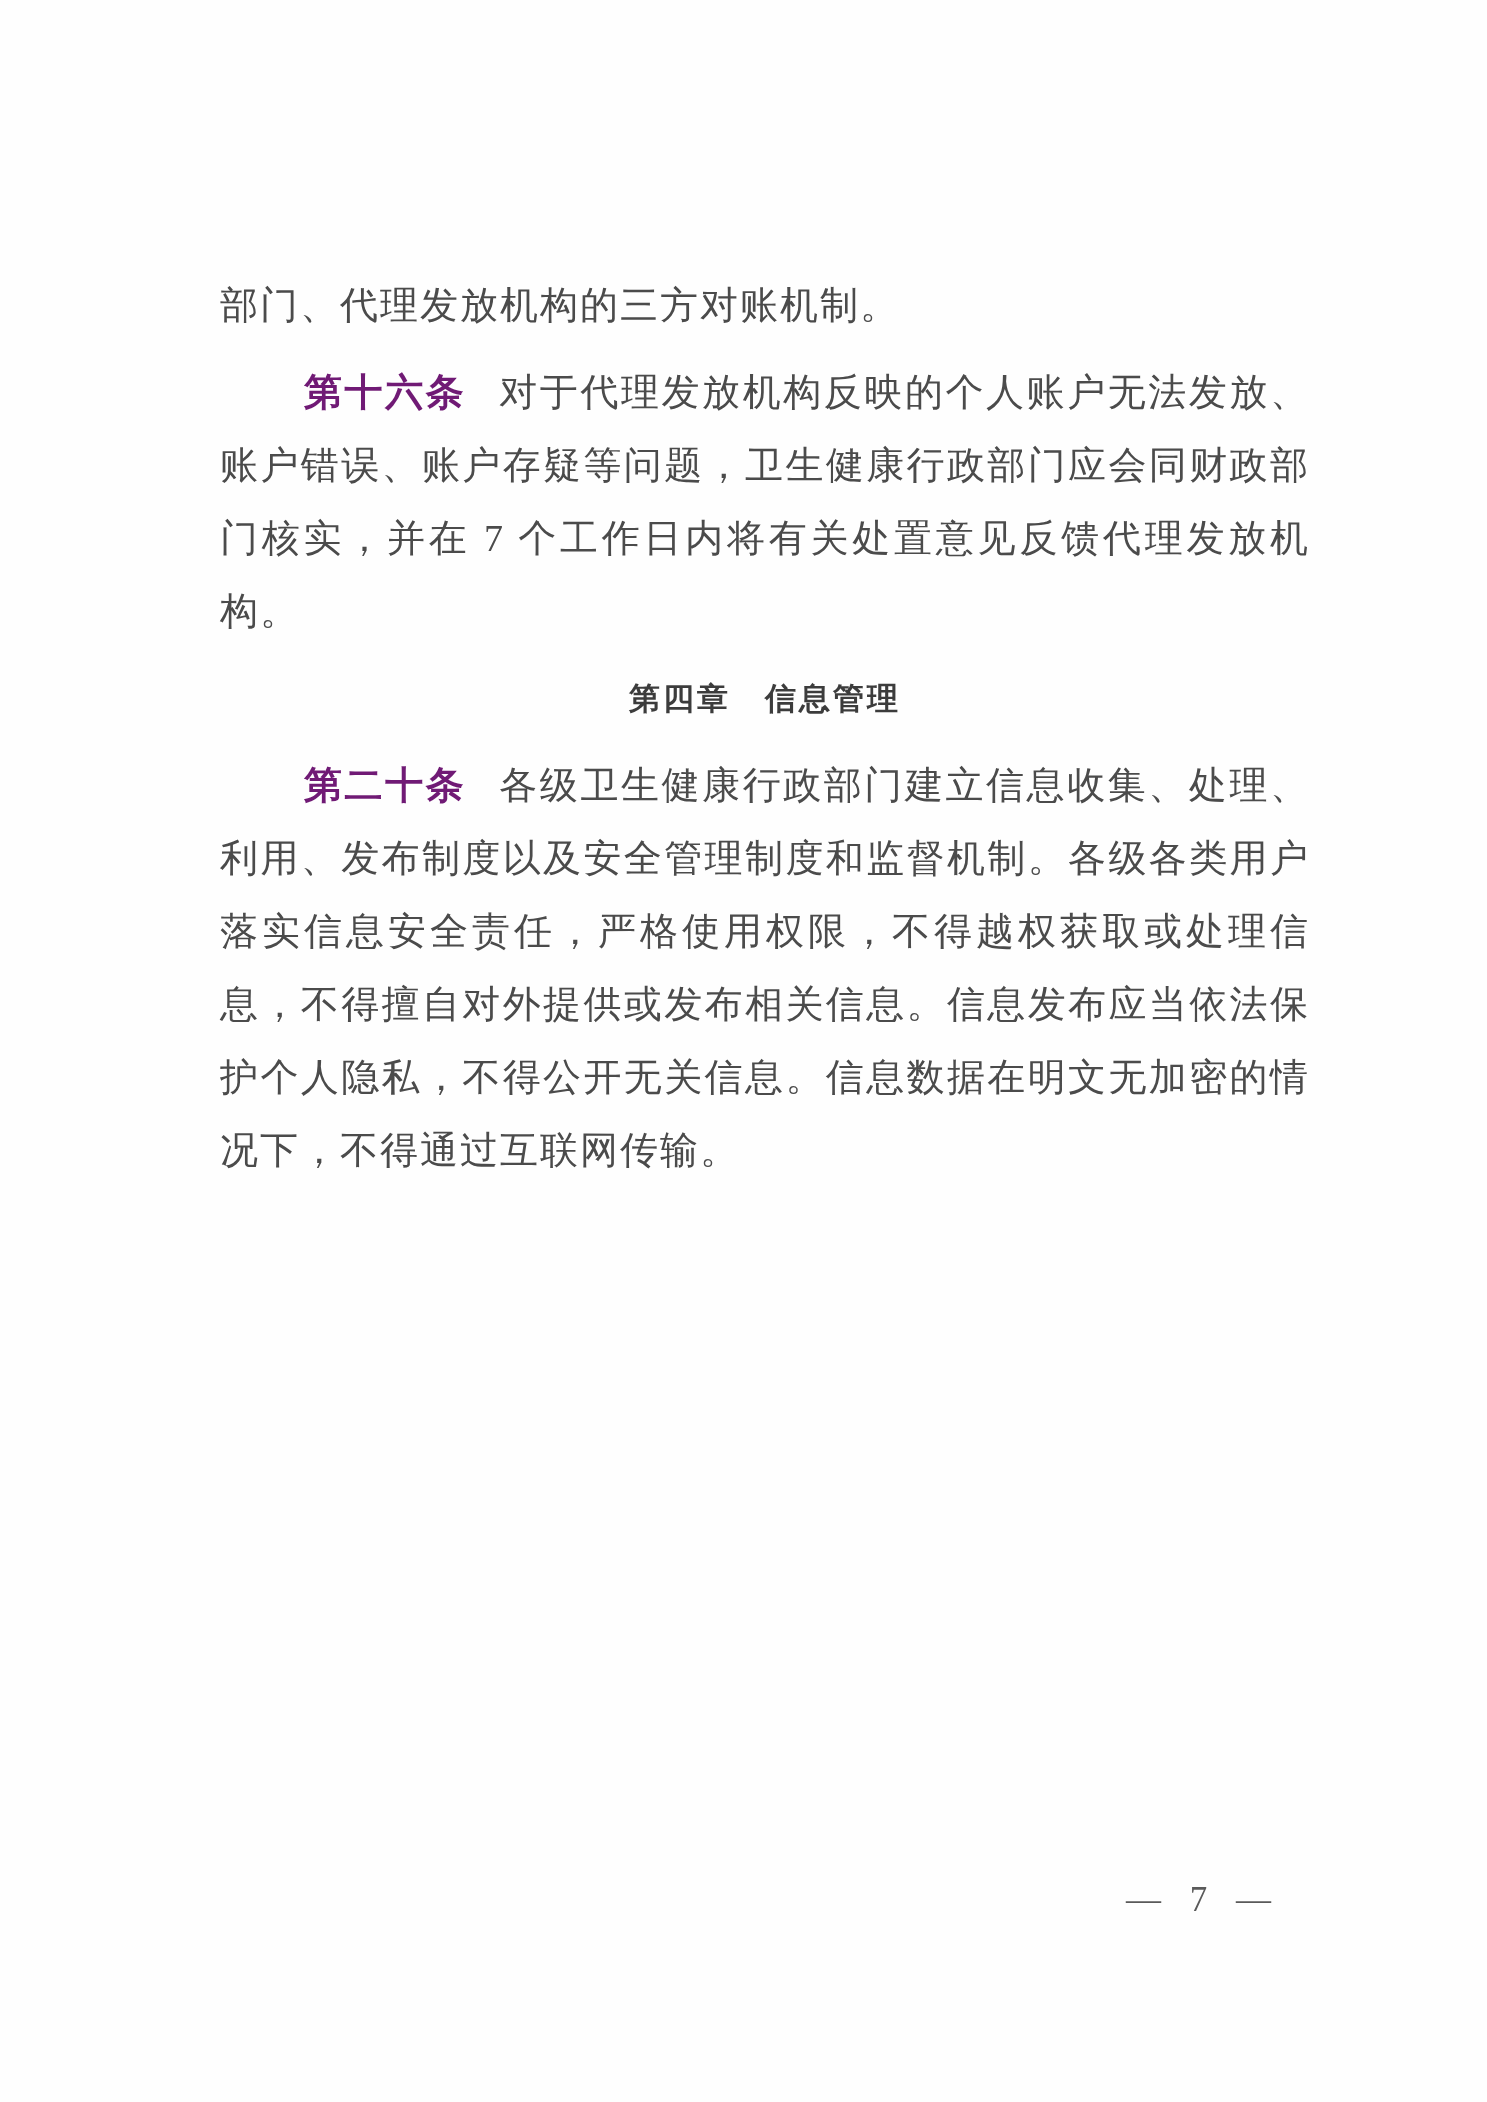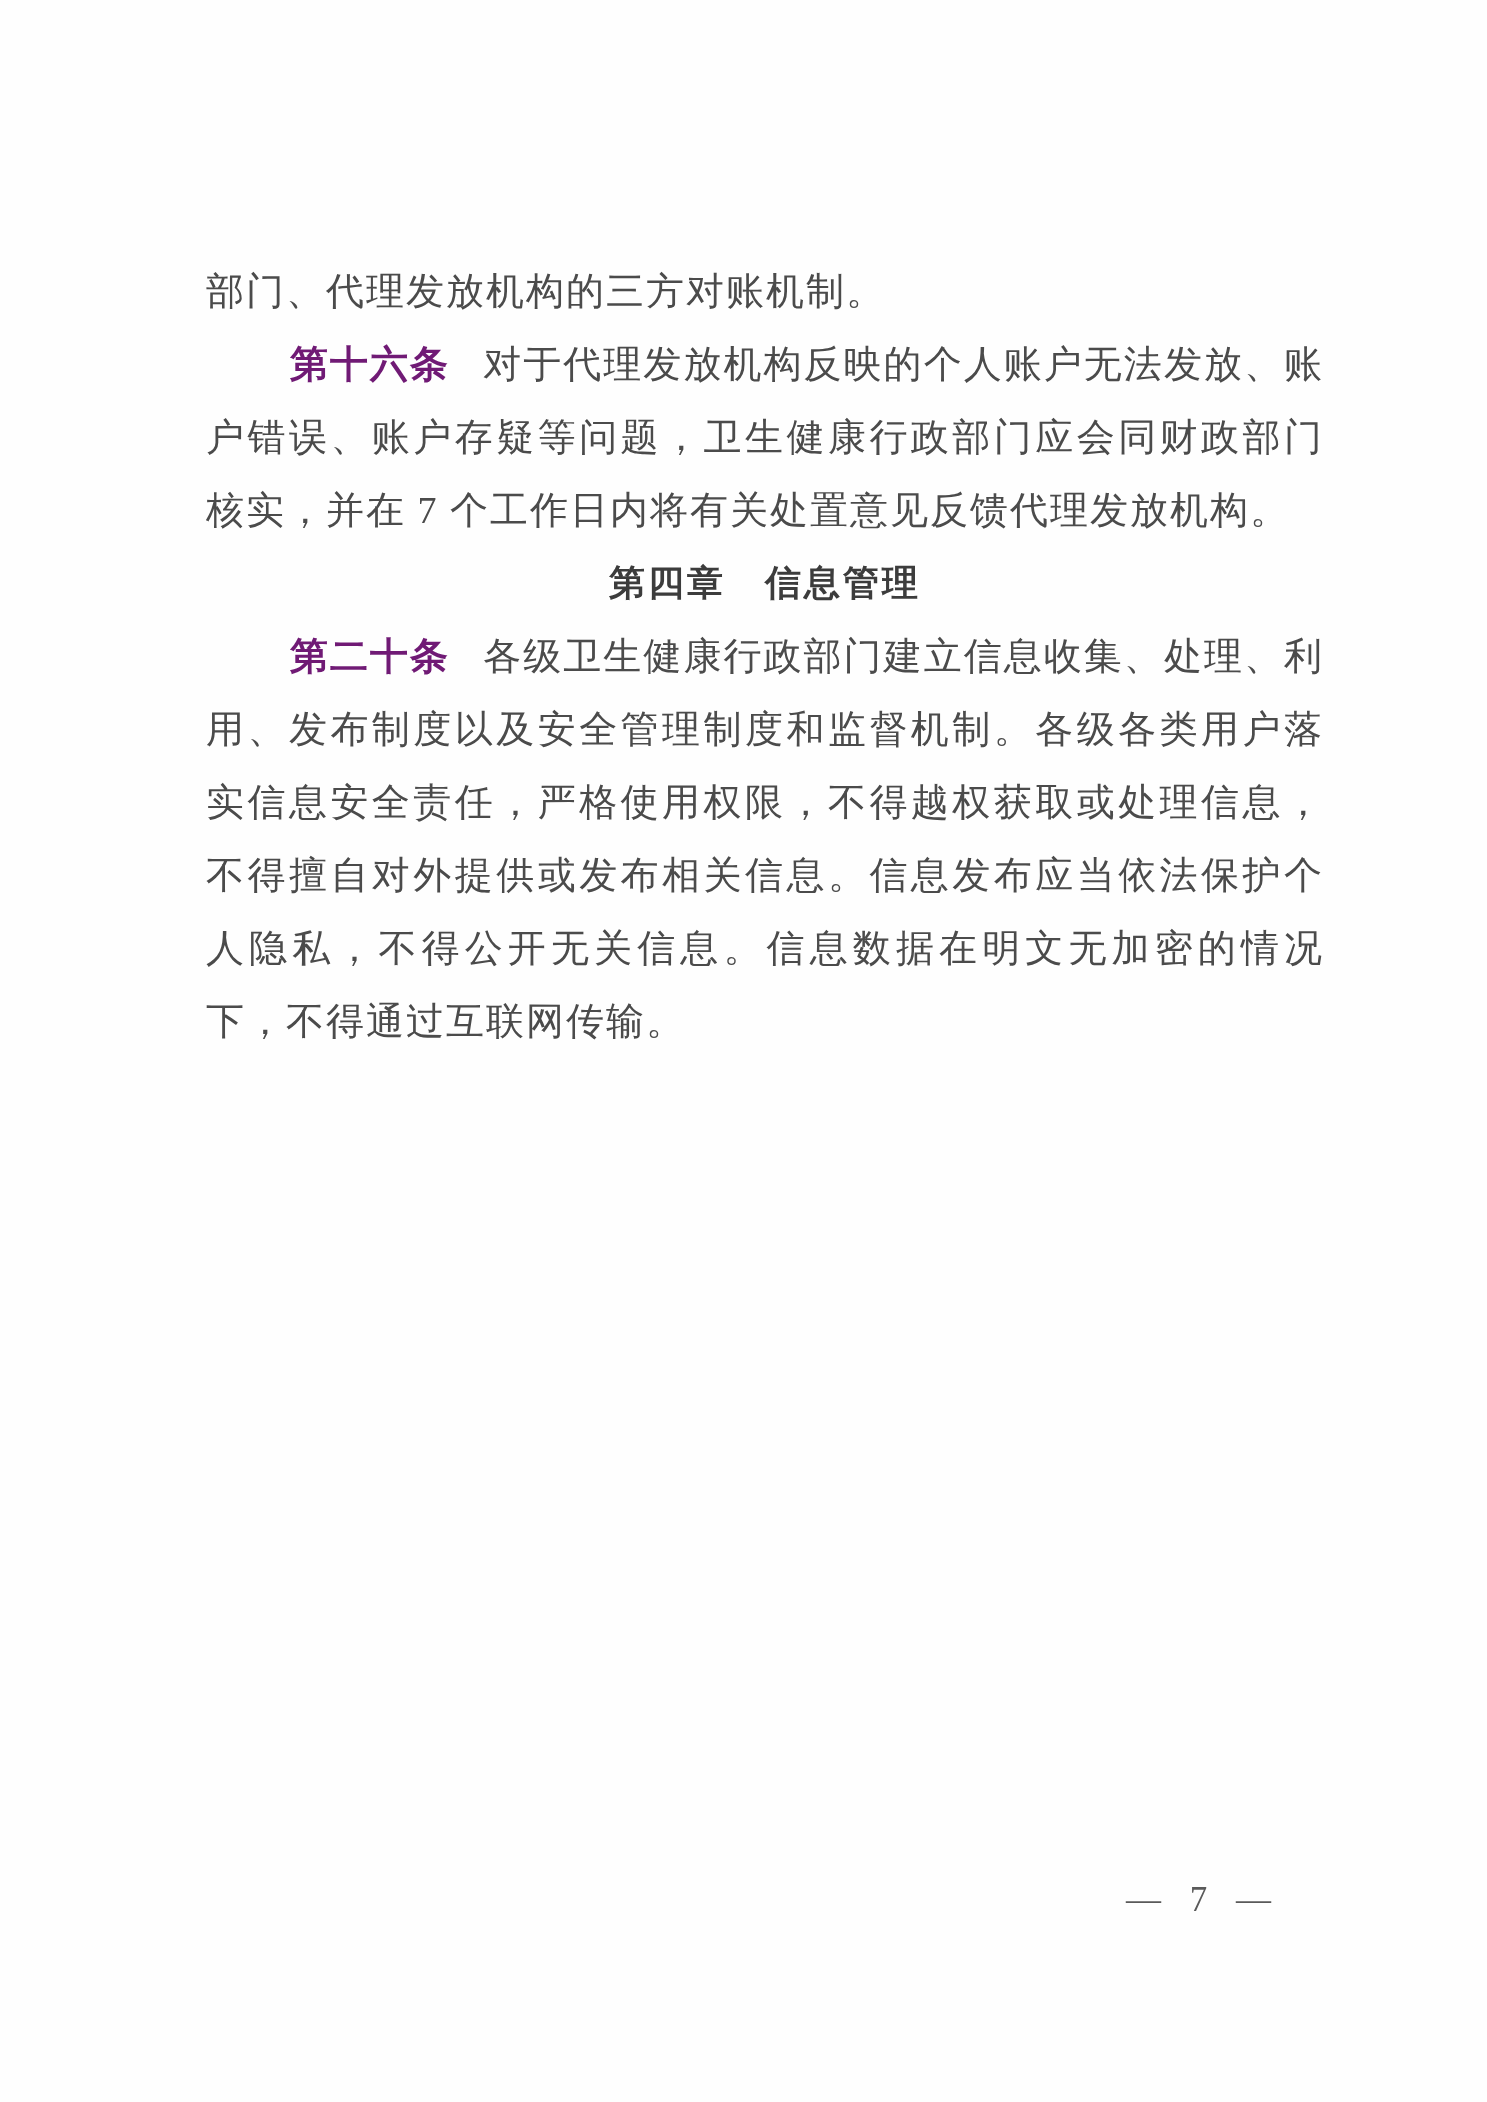--- a/index.html
+++ b/index.html
@@ -21,40 +21,40 @@
     top: 255px;
     width: 1118px;
     font-size: 38px;
     line-height: 73px;
     letter-spacing: 2px;
     text-align: justify;
     color: #4b4b4b;
     word-break: normal;
   }
   .content p {
-    margin: 0;
+    margin: 14px;
     padding: 0;
   }
   .para-indent {
     text-indent: 84px;
   }
   .article-label {
     font-weight: bold;
     font-family: "Liberation Sans", "DejaVu Sans", sans-serif;
     color: #701a75;
     padding-right: 33px;
   }
   .chapter-heading {
     margin: 80px 0 0 0;
     text-align: center;
     text-indent: 0;
-    font-size: 36px;
+    font-size: 31px;
     line-height: 73px;
     font-weight: bold;
-    font-family: Liberation Serif, serif;
+    font-family: Liberation Sans, sans-serif;
     letter-spacing: 3px;
     color: #3c3c3c;
   }
   .page-footer {
     position: absolute;
     top: 1880px;
     right: 214px;
     font-size: 35px;
     color: #5a5a5a;
     letter-spacing: 2px;

